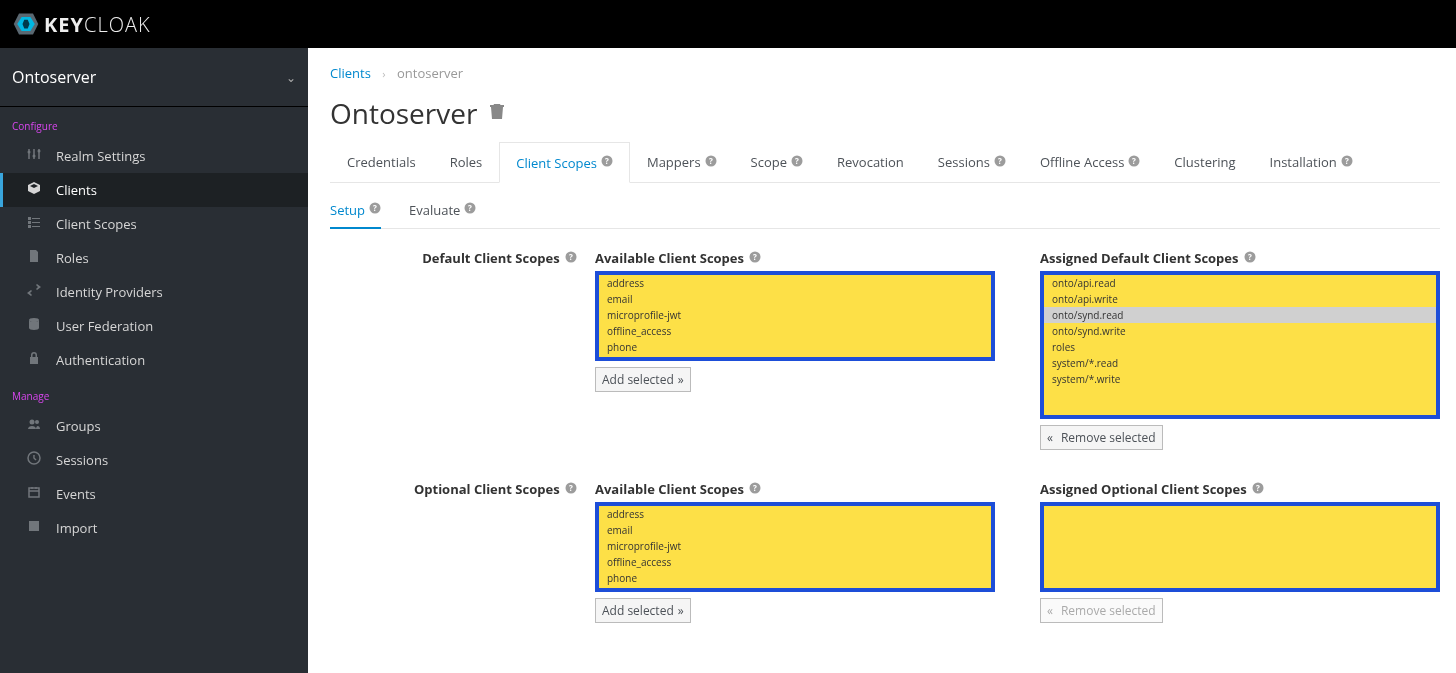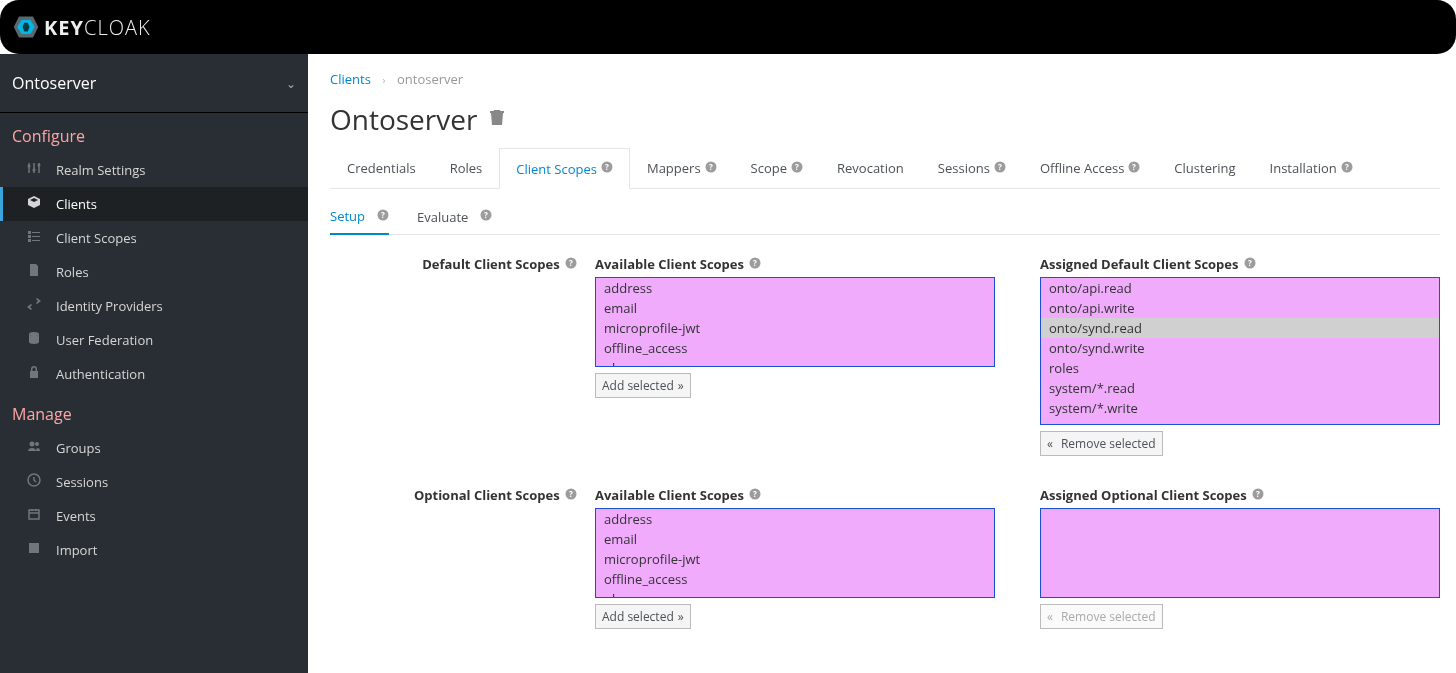--- a/index.html
+++ b/index.html
@@ -1,59 +1,59 @@
 <!DOCTYPE html>
 <html><head>
 <meta charset="utf-8">
 <style>
   * { margin:0; padding:0; box-sizing:border-box; font-family:"Open Sans","Helvetica Neue",Helvetica,Arial,sans-serif; }
   body { font-size:13px; color:#333; background:#fff; }
-  .topbar { background:#000; height:54px; display:flex; padding:0 12px;border-radius:19px; }
+  .topbar { background:#000; height:48px; display:flex; padding:0 12px; }
   .logo { display:flex; align-items:center; gap:4px; }
   .logo-text { color:#eee; font-size:20px; font-weight:300; letter-spacing:1px; }
   .logo-text strong { font-weight:700; }
   .logo-icon { width:28px; height:28px; }
 
   .layout { display:flex; min-height:calc(100vh - 48px); }
 
   .sidebar { width:308px; background:#292e34; color:#fff; flex-shrink:0; }
   .realm-select { display:flex; align-items:center; justify-content:space-between; padding:18px 12px 18px 12px; font-size:16px; font-weight:400; color:#fff; border-bottom:1px solid #000; cursor:pointer; }
   .realm-select .chev { color:#aaa; font-size:12px; }
-  .sec-label { color:#fca5a5; font-size:16px; padding:12px 12px 6px; }
+  .sec-label { color:#d946ef; font-size:10px; padding:12px 12px 6px; }
   .nav-item { display:flex; gap:14px; padding:8px 0 8px 26px; color:#d6d6d6; font-size:13px; cursor:pointer; }
   .nav-item.active { background:#1d2124; color:#fff; border-left:3px solid #39a5dc; padding-left:23px; }
   .nav-icon { width:16px; text-align:center; color:#71767b; font-size:13px; }
   .nav-item.active .nav-icon { color:#d6d6d6; }
 
   .main { flex:1; padding:16px 22px; }
   .breadcrumb { font-size:13px; color:#999; margin-bottom:12px; }
   .breadcrumb a { color:#0088ce; text-decoration:none; }
   .bc-sep { padding:0 8px; color:#bbb; font-size:11px; }
   .page-title { font-size:28px; font-weight:400; color:#333; margin-bottom:10px; display:flex; align-items:center; gap:12px; }
   .trash-icon { color:#888; font-size:18px; cursor:pointer; }
 
   .tabs { display:flex; border-bottom:1px solid #e6e6e6; }
   .tab { padding:10px 16px; color:#4d5258; cursor:pointer; font-size:13px; display:flex; align-items:center; gap:4px; border:1px solid transparent; }
   .tab.active { color:#0088ce; border:1px solid #e6e6e6; border-bottom:1px solid #fff; margin-bottom:-1px; background:#fff; }
   .tab .q { color:#9c9c9c; font-size:12px; }
 
   .subtabs { display:flex; margin-top:10px; border-bottom:1px solid #e6e6e6; }
-  .subtab { padding:8px 0; margin-right:28px; color:#4d5258; cursor:pointer; font-size:13px; display:flex; align-items:center; gap:12px; }
+  .subtab { padding:8px 0; margin-right:28px; color:#4d5258; cursor:pointer; font-size:13px; display:flex; align-items:flex-start; gap:4px; }
   .subtab.active { color:#0088ce; border-bottom:2px solid #0088ce; margin-bottom:-1px; }
   .subtab .q { color:#9c9c9c; font-size:12px; }
 
   .form-area { padding-top:20px; }
   .row { display:flex; margin-bottom:30px; }
   .label-col { width:265px; text-align:right; padding-right:18px; padding-top:0px; font-weight:700; font-size:13px; color:#333; }
   .label-col .q { color:#9c9c9c; margin-left:2px; }
   .pair-col { display:flex; gap:45px; flex:1; }
   .scope-group { width:400px; }
   .scope-title { font-weight:700; font-size:13px; margin-bottom:4px; }
   .scope-title .q { color:#9c9c9c; margin-left:2px; }
-  .scope-box { border:1px solid #1d4ed8; height:90px; overflow-y:scroll; background:#f0abfc; font-size:13px; }
+  .scope-box { border:4px solid #1d4ed8; height:90px; overflow-y:scroll; background:#fde047; font-size:10px; }
   .scope-box.tall { height:148px; overflow-y:auto; }
   .scope-opt { padding:1px 8px; cursor:pointer; }
   .scope-opt.sel { background:#d0d0d0; }
   .btn { display:inline-flex; align-items:center; gap:4px; margin-top:6px; padding:3px 6px; font-size:12px; background:#f5f5f5; border:1px solid #bbb; color:#4d5258; cursor:pointer; }
   .btn.disabled { color:#aaa; background:#fafafa; cursor:default; }
   .chev-r::after { content:"»"; }
   .chev-l::before { content:"«"; margin-right:4px; }
 </style>
 </head>
 <body>

